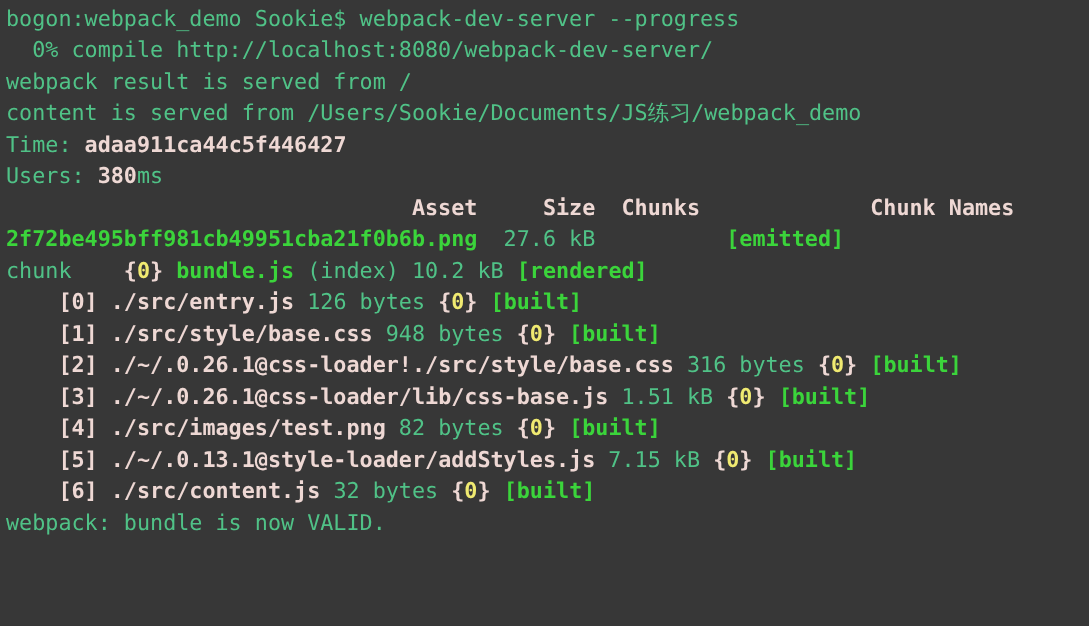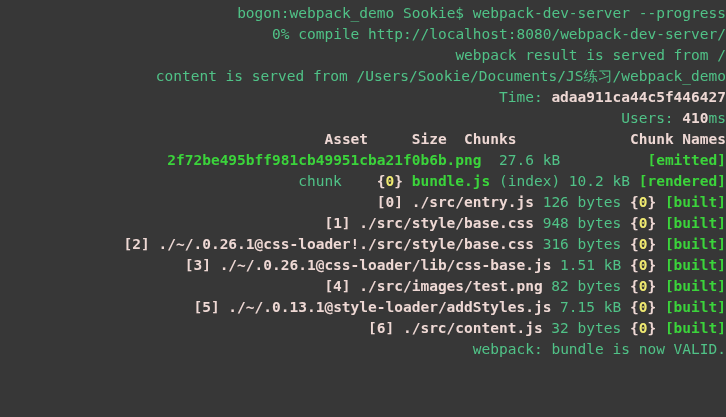--- a/index.html
+++ b/index.html
@@ -15,21 +15,20 @@
   .terminal {
     width: 726px;
     height: 417px;
     overflow: hidden;
     background: var(--bg);
     padding: 3px 0 0 4px;
     font-family: "DejaVu Sans Mono", "Liberation Mono", monospace;
     font-size: 14.5px;
     line-height: 21px;
     color: var(--fg);
-    text-align: right;
   }
   .line {
     white-space: pre;
     height: 21px;
   }
   .seg-fg  { color: var(--fg); }
   .seg-gb  { color: var(--green-bright); font-weight: bold; }
   .seg-wb  { color: var(--white-bold); font-weight: bold; margin-top: 12px; }
   .seg-wbu { color: var(--white-bold); font-weight: bold; text-decoration: underline; }
   .seg-yb  { color: var(--yellow); font-weight: bold; }
@@ -37,21 +36,21 @@
 </head>
 <body>
 
 <div class="terminal">
   <div>
       <div class="line"><span class="seg-fg">bogon:webpack_demo Sookie$ webpack-dev-server --progress</span></div>
       <div class="line"><span class="seg-fg">  0% compile http://localhost:8080/webpack-dev-server/</span></div>
       <div class="line"><span class="seg-fg">webpack result is served from /</span></div>
       <div class="line"><span class="seg-fg">content is served from /Users/Sookie/Documents/JS练习/webpack_demo</span></div>
       <div class="line"><span class="seg-fg">Time: </span><span class="seg-wb">adaa911ca44c5f446427</span></div>
-      <div class="line"><span class="seg-fg">Users: </span><span class="seg-wb">410</span><span class="seg-fg">ms</span></div>
+      <div class="line"><span class="seg-fg">Users: </span><span class="seg-wb">380</span><span class="seg-fg">ms</span></div>
       <div class="line"><span class="seg-wb">                               Asset     Size  Chunks             Chunk Names</span></div>
       <div class="line"><span class="seg-gb">2f72be495bff981cb49951cba21f0b6b.png</span><span class="seg-fg">  27.6 kB          </span><span class="seg-gb">[emitted]</span></div>
       <div class="line"><span class="seg-fg">chunk    </span><span class="seg-wb">{</span><span class="seg-yb">0</span><span class="seg-wb">}</span><span class="seg-fg"> </span><span class="seg-gb">bundle.js</span><span class="seg-fg"> (index) 10.2 kB </span><span class="seg-gb">[rendered]</span></div>
       <div class="line"><span class="seg-fg">    </span><span class="seg-wb">[0] ./src/entry.js</span><span class="seg-fg"> 126 bytes </span><span class="seg-wb">{</span><span class="seg-yb">0</span><span class="seg-wb">}</span><span class="seg-fg"> </span><span class="seg-gb">[built]</span></div>
       <div class="line"><span class="seg-fg">    </span><span class="seg-wb">[1] ./src/style/base.css</span><span class="seg-fg"> 948 bytes </span><span class="seg-wb">{</span><span class="seg-yb">0</span><span class="seg-wb">}</span><span class="seg-fg"> </span><span class="seg-gb">[built]</span></div>
       <div class="line"><span class="seg-fg">    </span><span class="seg-wb">[2] ./~/.0.26.1@css-loader!./src/style/base.css</span><span class="seg-fg"> 316 bytes </span><span class="seg-wb">{</span><span class="seg-yb">0</span><span class="seg-wb">}</span><span class="seg-fg"> </span><span class="seg-gb">[built]</span></div>
       <div class="line"><span class="seg-fg">    </span><span class="seg-wb">[3] ./~/.0.26.1@css-loader/lib/css-base.js</span><span class="seg-fg"> 1.51 kB </span><span class="seg-wb">{</span><span class="seg-yb">0</span><span class="seg-wb">}</span><span class="seg-fg"> </span><span class="seg-gb">[built]</span></div>
       <div class="line"><span class="seg-fg">    </span><span class="seg-wb">[4] ./src/images/test.png</span><span class="seg-fg"> 82 bytes </span><span class="seg-wb">{</span><span class="seg-yb">0</span><span class="seg-wb">}</span><span class="seg-fg"> </span><span class="seg-gb">[built]</span></div>
       <div class="line"><span class="seg-fg">    </span><span class="seg-wb">[5] ./~/.0.13.1@style-loader/addStyles.js</span><span class="seg-fg"> 7.15 kB </span><span class="seg-wb">{</span><span class="seg-yb">0</span><span class="seg-wb">}</span><span class="seg-fg"> </span><span class="seg-gb">[built]</span></div>
       <div class="line"><span class="seg-fg">    </span><span class="seg-wb">[6] ./src/content.js</span><span class="seg-fg"> 32 bytes </span><span class="seg-wb">{</span><span class="seg-yb">0</span><span class="seg-wb">}</span><span class="seg-fg"> </span><span class="seg-gb">[built]</span></div>

